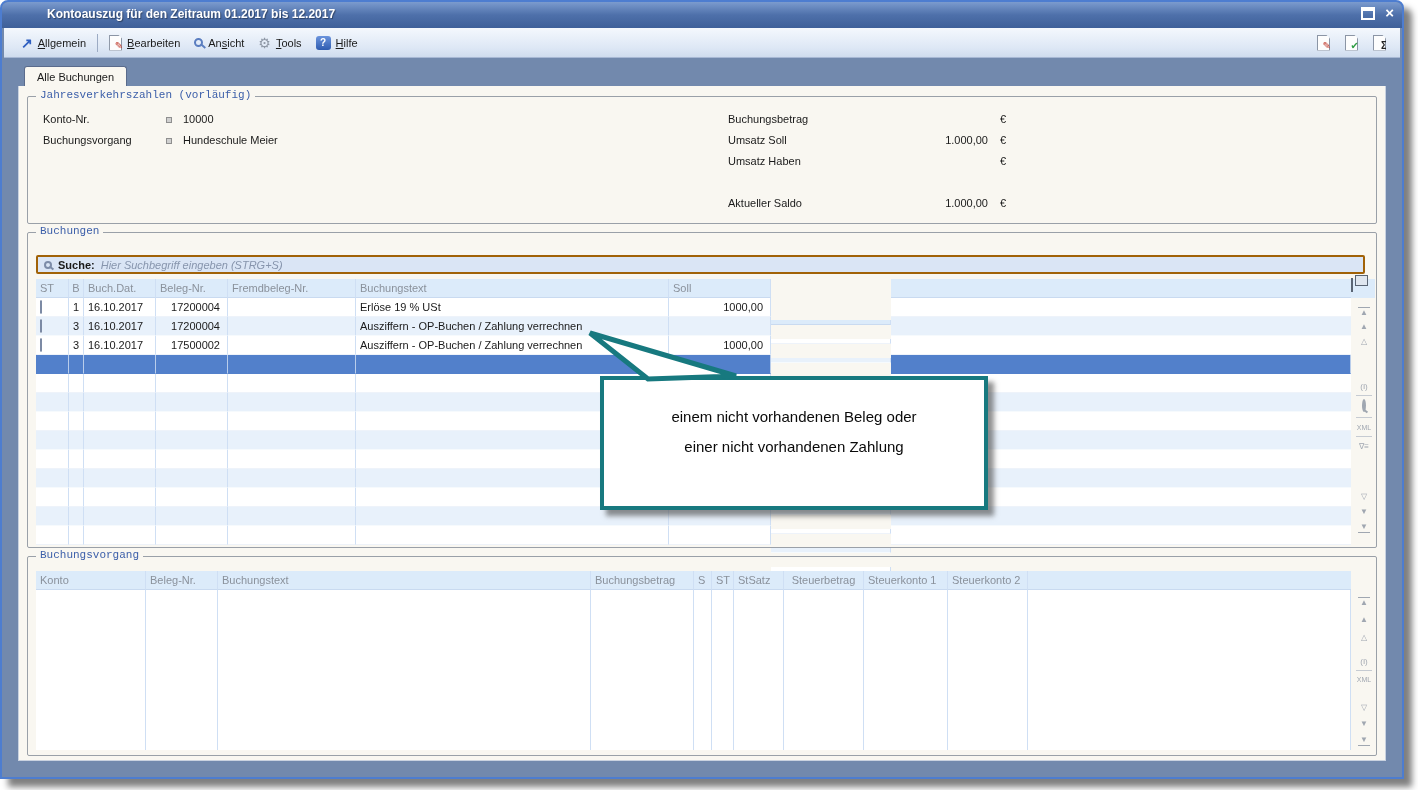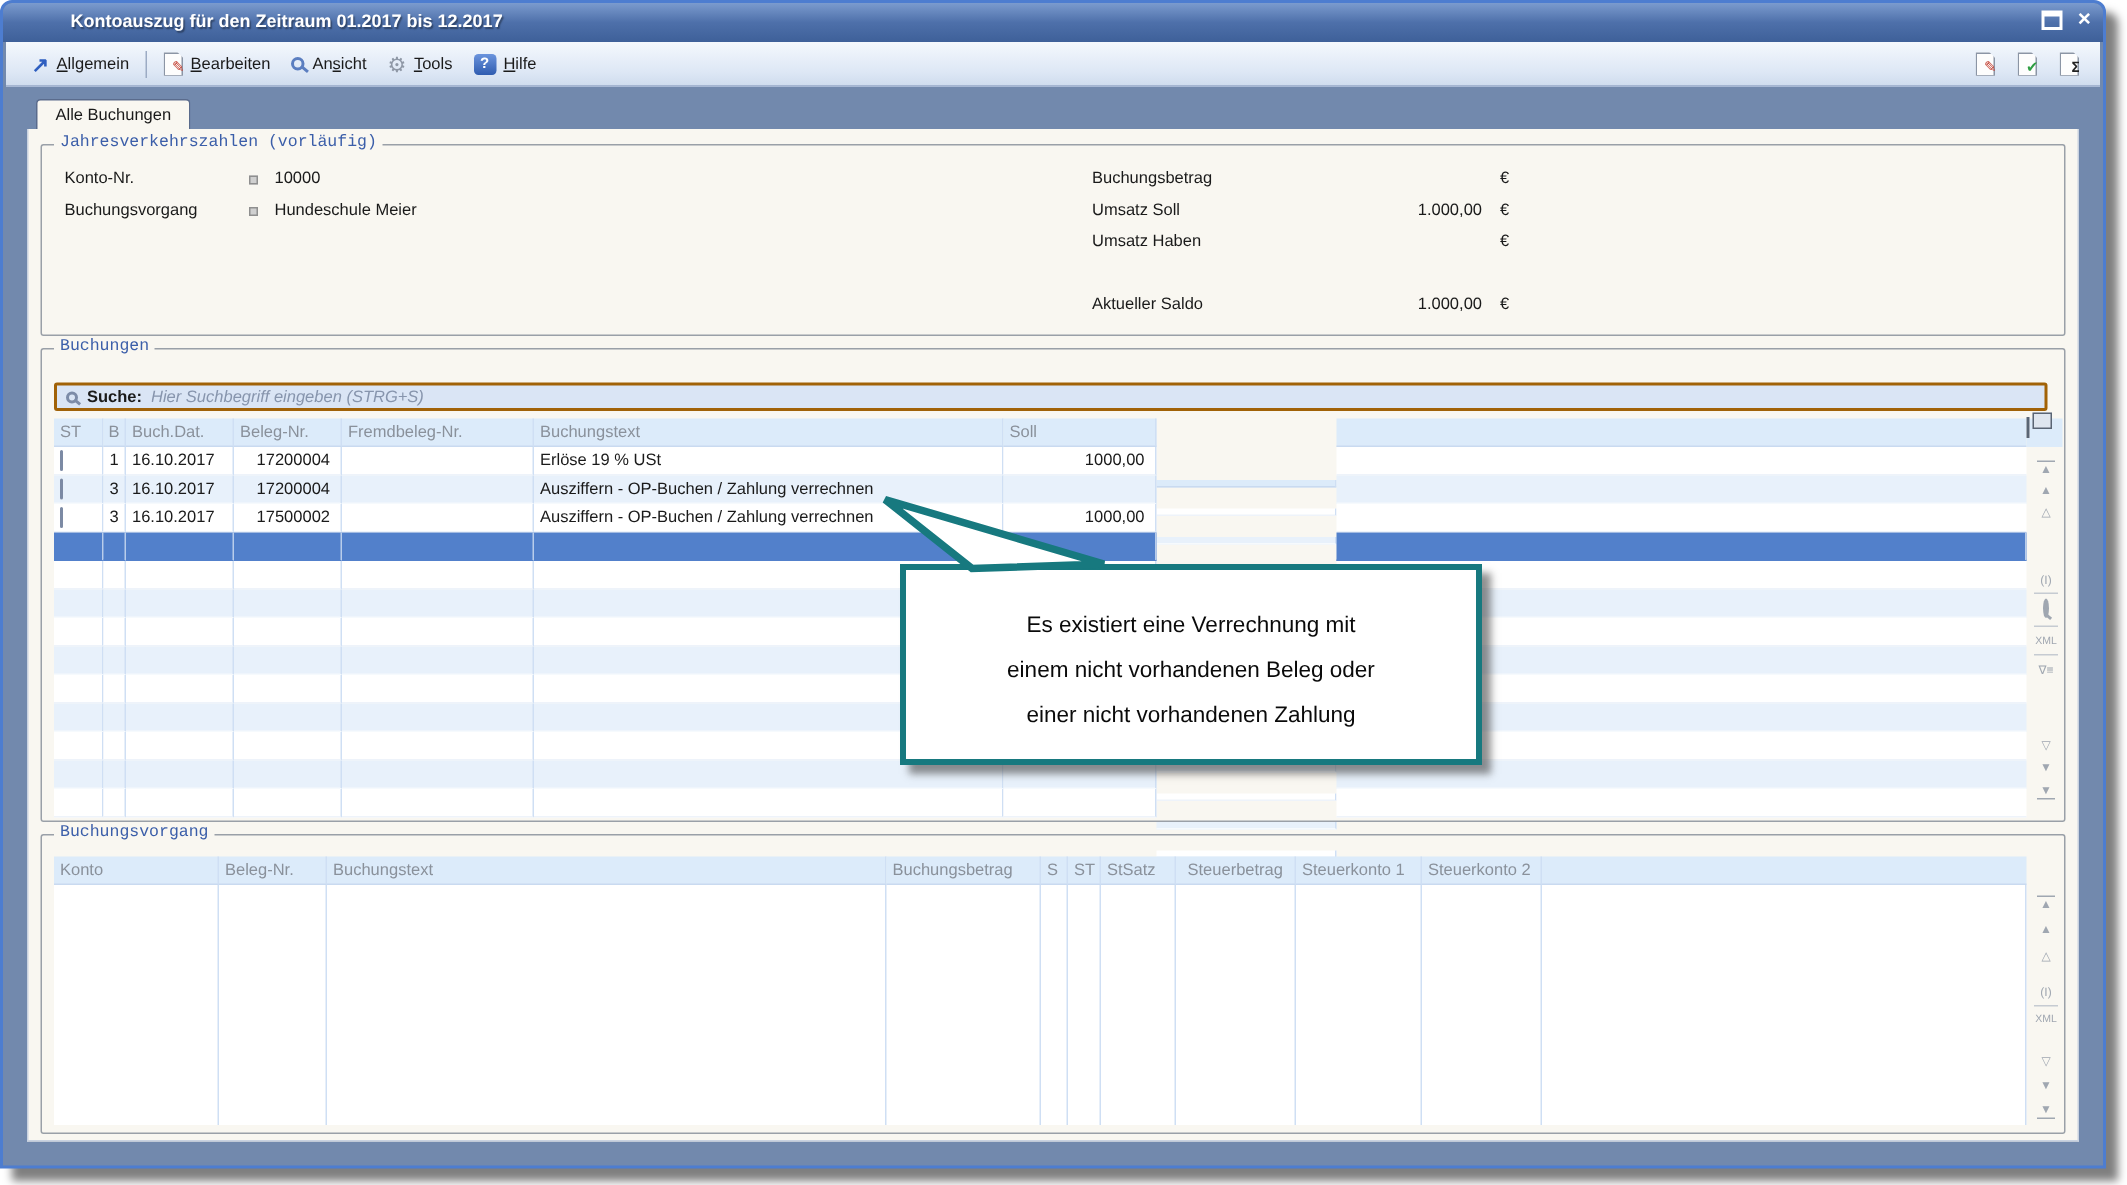--- a/index.html
+++ b/index.html
@@ -434,21 +434,20 @@
         <div class="sicon" style="top:118px; font-size:7px;">XML</div>
         <div class="sicon" style="top:146px;">▽</div>
         <div class="sicon" style="top:162px;">▼</div>
         <div class="sicon lined-bot" style="top:178px;">▼</div>
       </fieldset>
 
     </div>
   </div>
 
   <div class="callout">
-    <div class="cline">Es existiert eine Verrechnung mit</div>
     <div class="cline">einem nicht vorhandenen Beleg oder</div>
     <div class="cline">einer nicht vorhandenen Zahlung</div>
   </div>
   <svg class="callout-arrow" width="160" height="54">
     <polygon points="6,4 152,47 64,50" fill="#ffffff" stroke="#17797f" stroke-width="5"></polygon>
   </svg>
 
 </div>
 
 </body></html>

